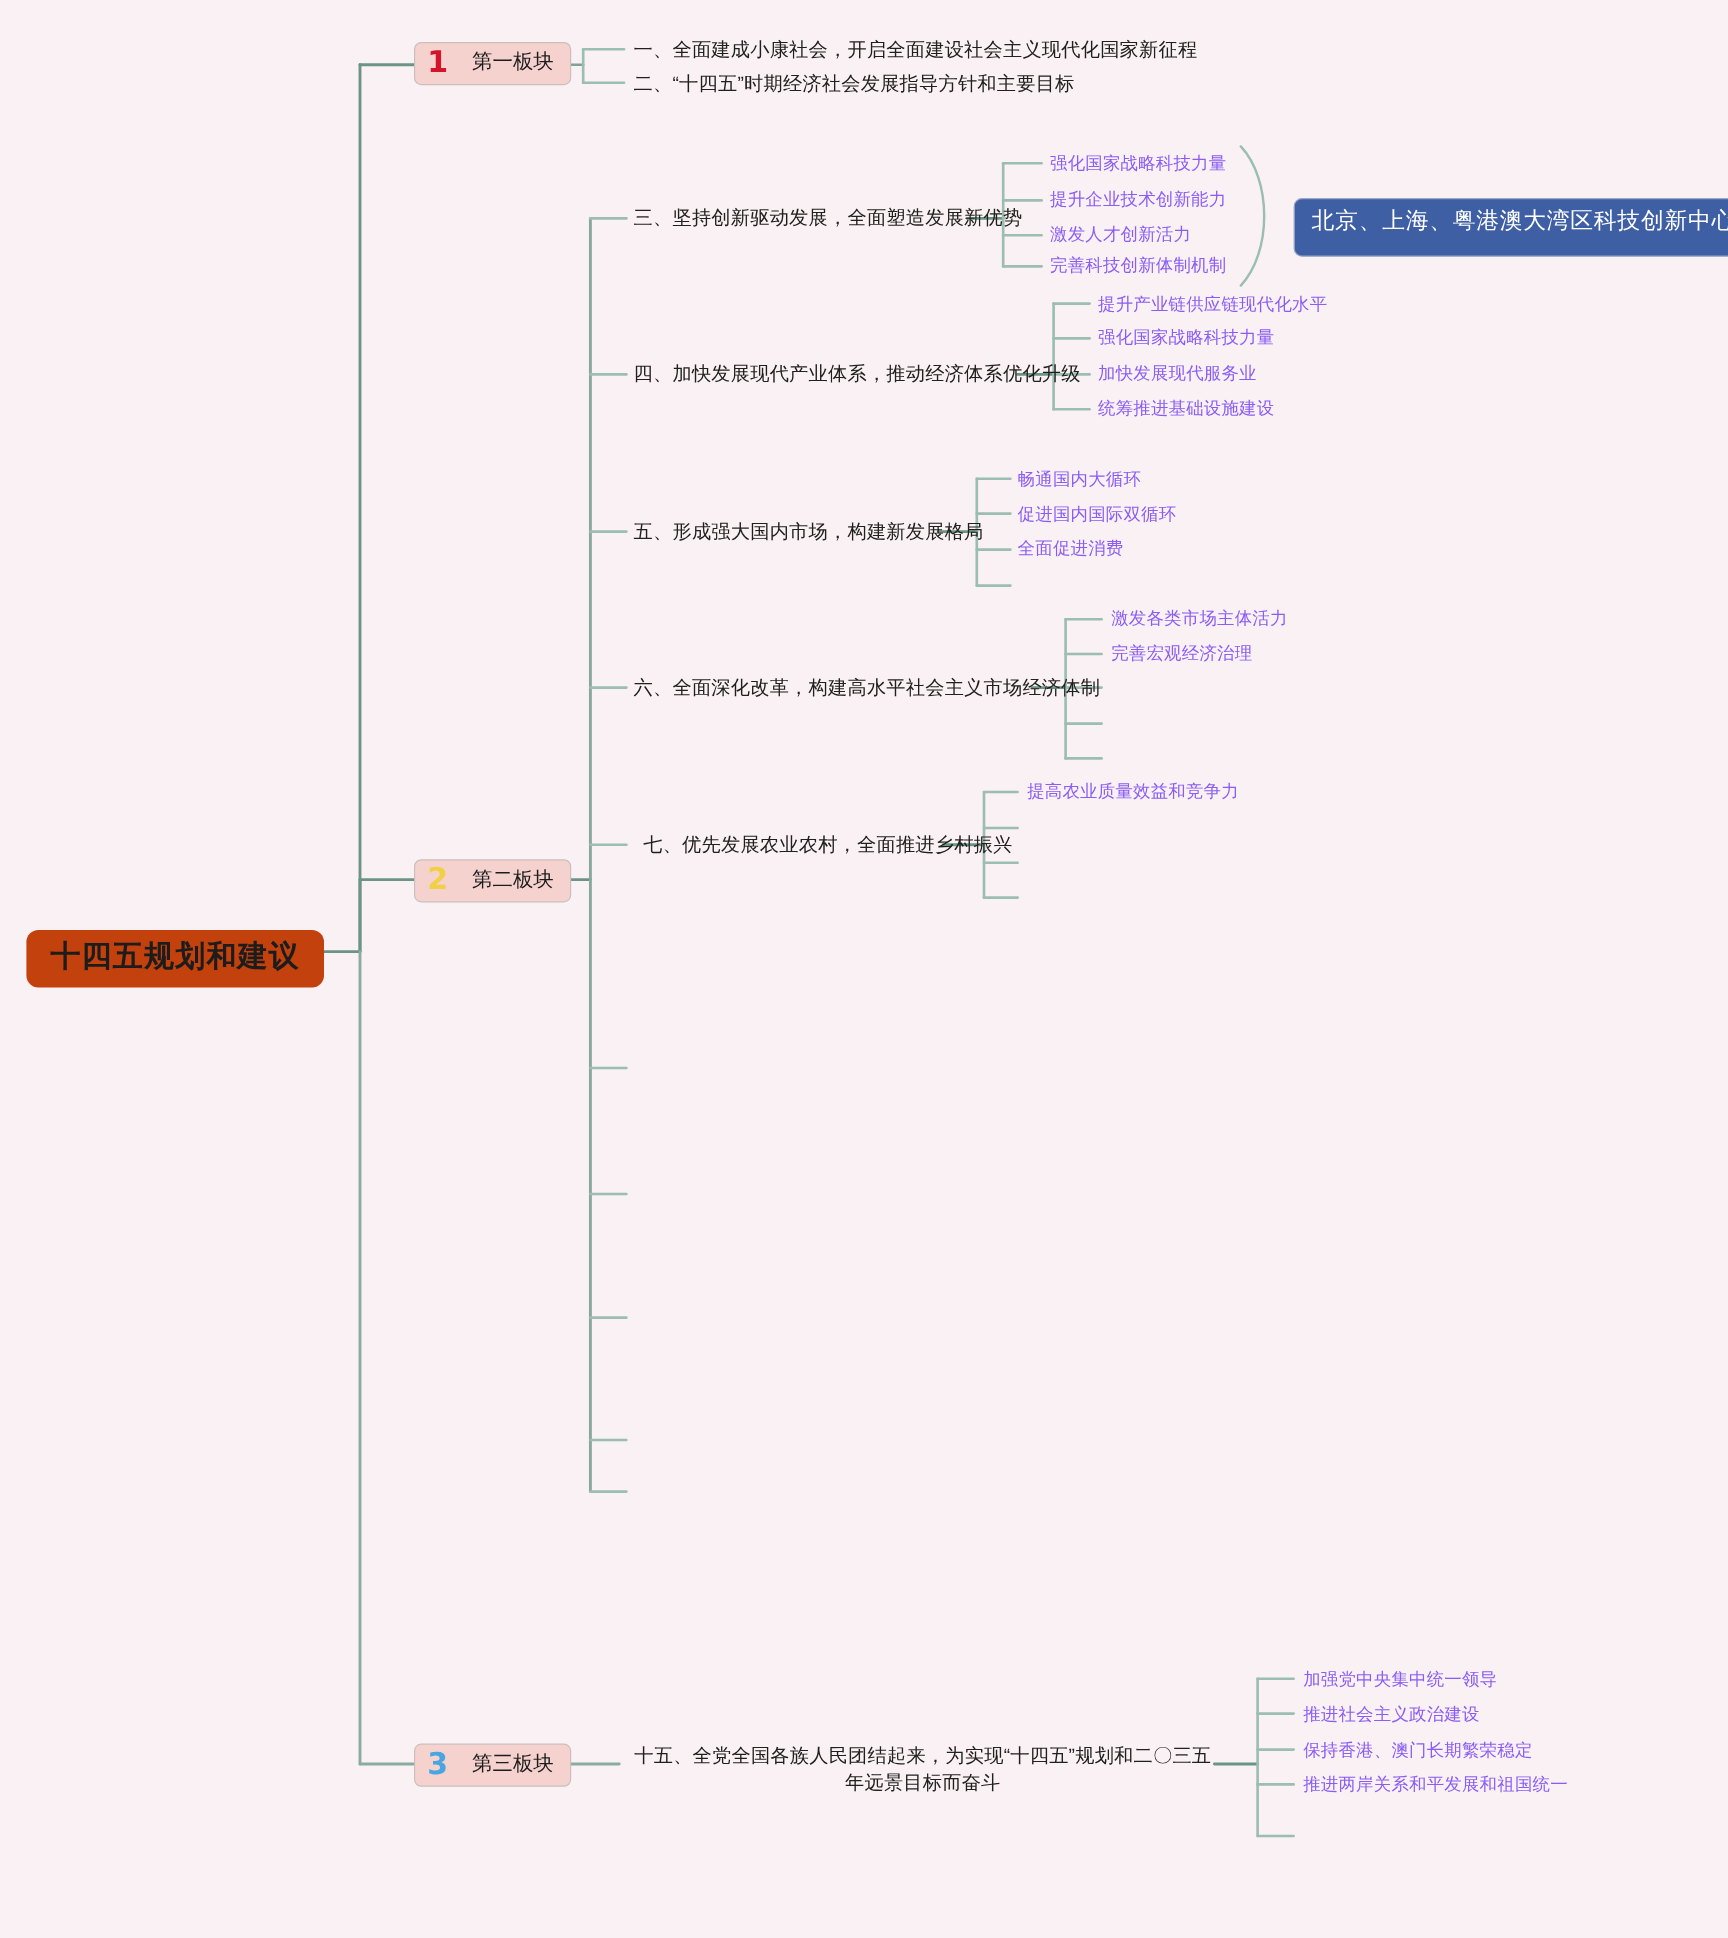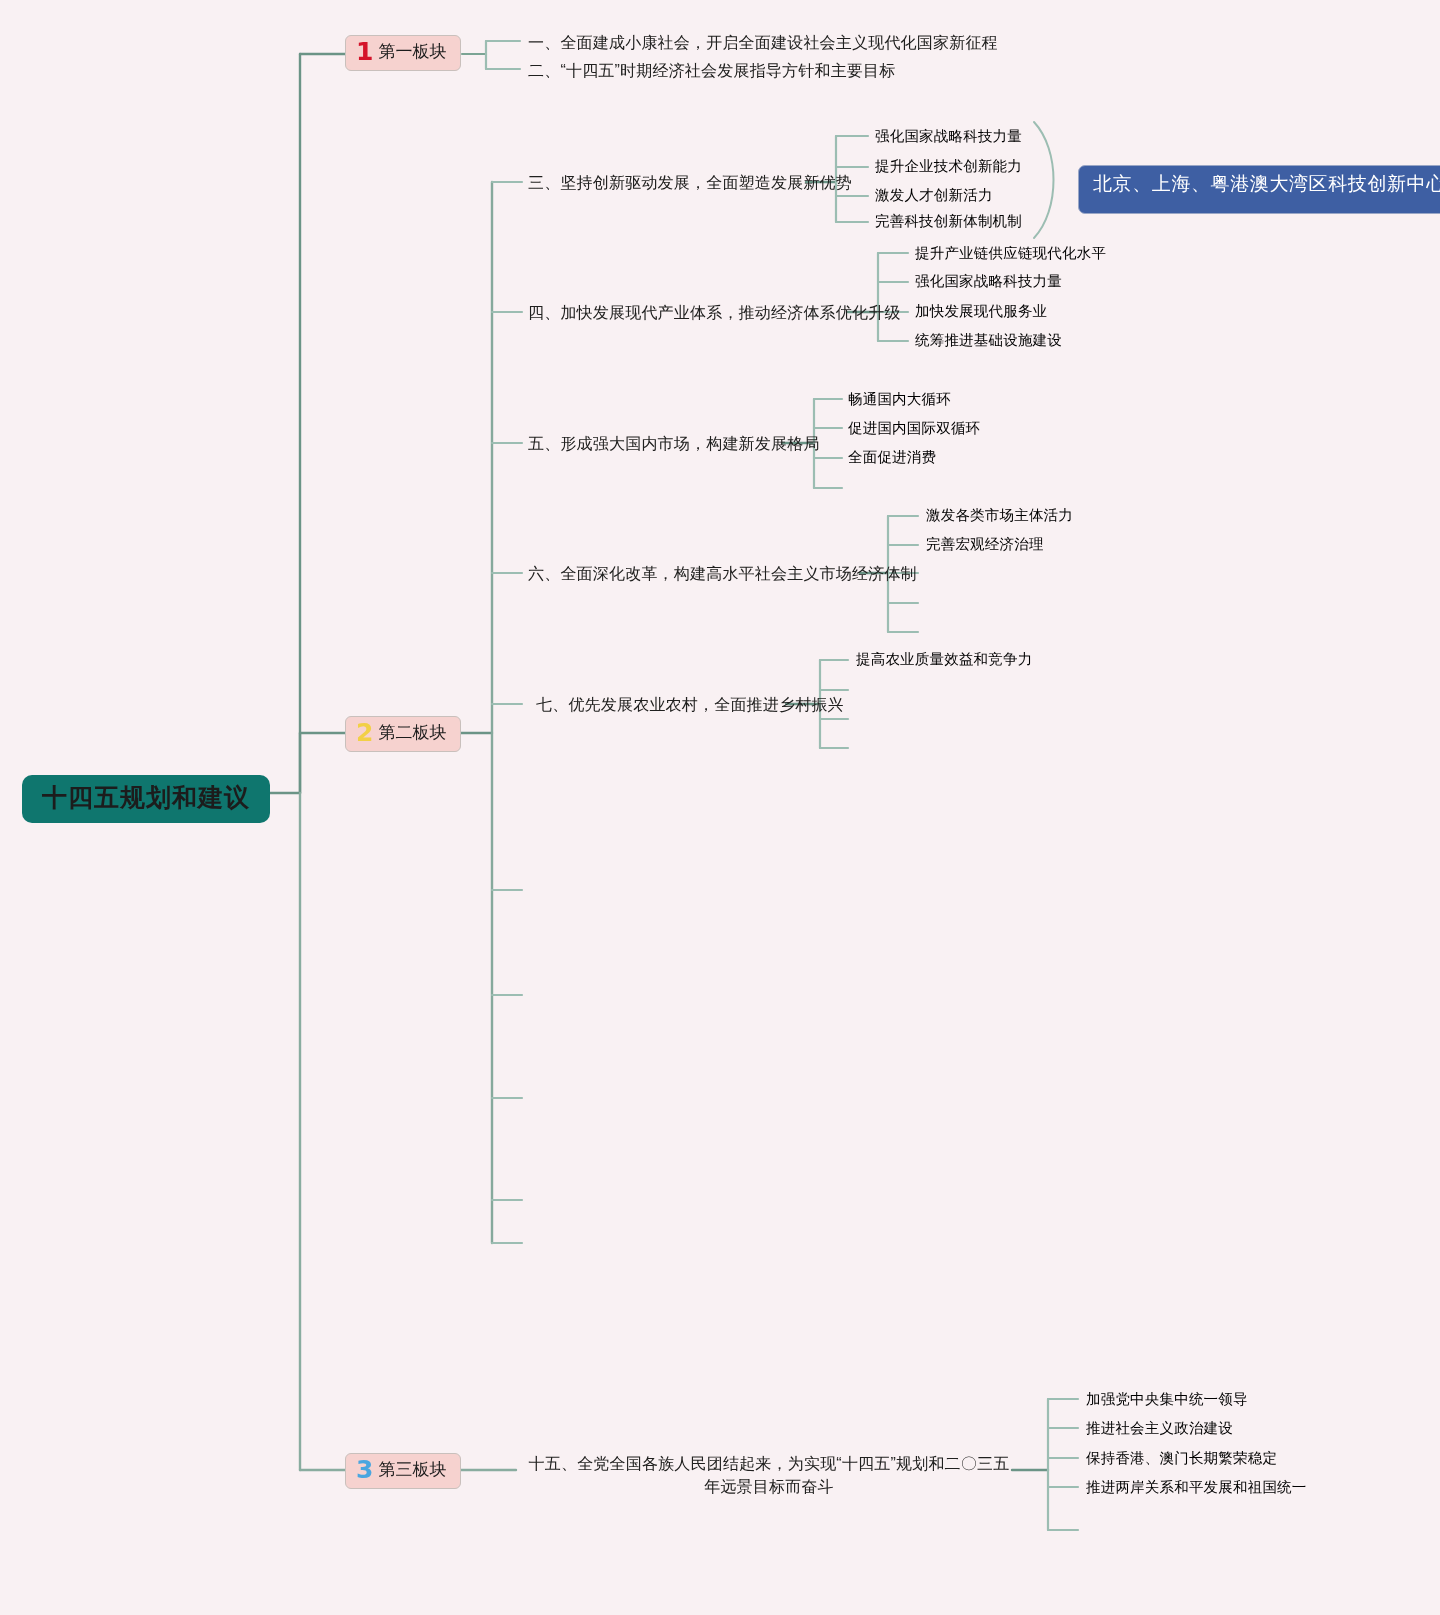--- a/index.html
+++ b/index.html
@@ -10,21 +10,21 @@
     overflow:hidden;
     position:relative;
   }
   #canvas{position:absolute;left:0;top:0;width:1440px;height:1615px;}
   svg.links{position:absolute;left:0;top:0;width:1440px;height:1615px;pointer-events:none;}
 
   
   .node{position:absolute;white-space:nowrap;}
 
   .root-node{
-    background:#0f766e;
+    background:#c2410c;
     border-radius:10px;
     padding:9px 20px 11px 20px;
     font-size:25px;
     font-weight:bold;
     color:#1c1c1c;
     letter-spacing:1px;
     line-height:1.1;
   }
 
   .section-node{
@@ -40,33 +40,33 @@
     line-height:1.2;
   }
   .sec-num{
     font-size:25px;
     font-weight:bold;
     font-family:"DejaVu Sans",sans-serif;
     line-height:1;
     position:relative;
     top:-1px;
   }
-  .sec-label{font-size:17px;}
+  .sec-label{font-size:17px;margin-left:15px;}
 
   .topic{
     font-size:16px;
     color:#20201f;
     line-height:1.45;
     letter-spacing:.2px;
   }
   .topic.two-line{white-space:normal;width:490px;}
 
   .leaf{
     font-size:14.5px;
-    color:#000000;
+    color:#8b5cf6;
     letter-spacing:.2px;
   }
 
   .callout{
     background:#3e5fa3;
     border:1px solid #9aa7c6;
     border-radius:7px;
     color:#ffffff;
     font-size:19px;
     padding:5px 14px 16px 14px;

